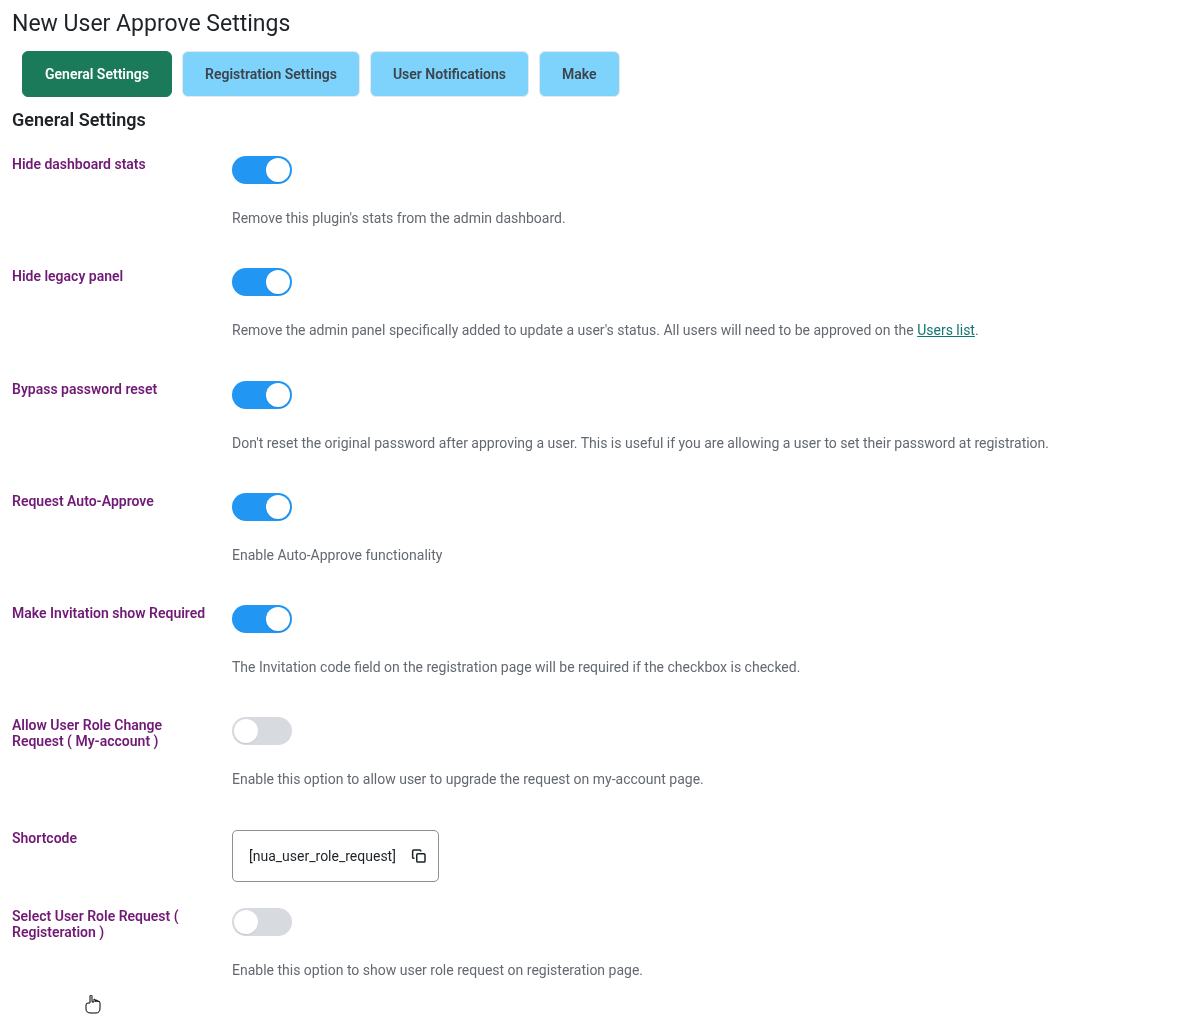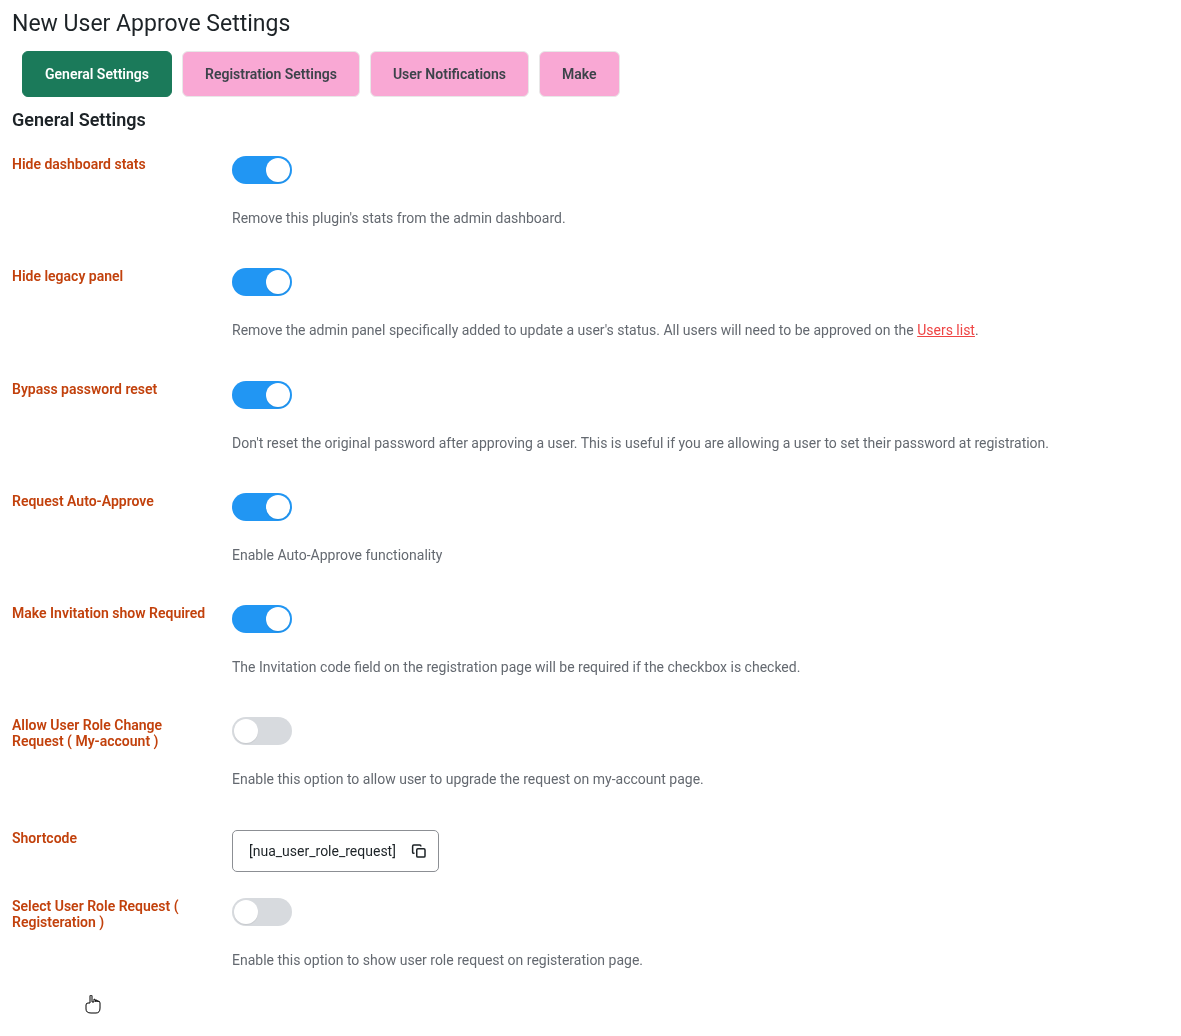--- a/index.html
+++ b/index.html
@@ -19,21 +19,21 @@
       display: flex;
       gap: 10px;
       margin: 0 0 12px 10px;
     }
     .tab {
       padding: 14px 22px;
       font-size: 14px;
       font-weight: 600;
       border: 1px solid #e8e8e8;
       border-radius: 6px;
-      background: #f9a8d4;
+      background: #7dd3fc;
       color: #3c434a;
       cursor: pointer;
     }
     .tab.active {
       background: #1b7a5a;
       color: #fff;
       border-color: #1b7a5a;
     }
     h2.section-title {
       font-size: 18px;
@@ -42,38 +42,38 @@
     }
 
     .form-table { width: 100%; border-collapse: collapse; }
     .form-table th {
       text-align: left;
       vertical-align: top;
       width: 220px;
       padding: 0 20px 0 0;
       font-size: 14px;
       font-weight: 600;
-      color: #c2410c;
+      color: #701a75;
     }
     .form-table td {
       vertical-align: top;
       padding: 0;
     }
     .form-table tr.row-sep th,
     .form-table tr.row-sep td { padding-bottom: 40px; }
     .form-table tr.row-sep-sm th,
     .form-table tr.row-sep-sm td { padding-bottom: 26px; }
 
     .desc {
       color: #646970;
       font-size: 14px;
       margin-top: 24px;
       line-height: 1.45;
     }
-    .desc a { color: #ef4444; text-decoration: underline; }
+    .desc a { color: #0f766e; text-decoration: underline; }
 
     
     .toggle {
       position: relative;
       display: inline-block;
       width: 60px;
       height: 28px;
       border-radius: 14px;
       background: #d7dade;
       cursor: pointer;
@@ -93,21 +93,21 @@
     .toggle.on { background: #2196f3; }
     .toggle.on .knob { left: 34px; }
 
     
     .code-box {
       display: inline-flex;
       align-items: center;
       border: 1px solid #8c8f94;
       border-radius: 5px;
       padding: 0 10px 0 16px;
-      height: 42px;
+      height: 52px;
       gap: 14px;
     }
     .code-box .code-text {
       font-size: 14px;
       color: #1d2327;
     }
     .code-box .copy-btn {
       display: inline-flex;
       cursor: pointer;
       color: #1d2327;

